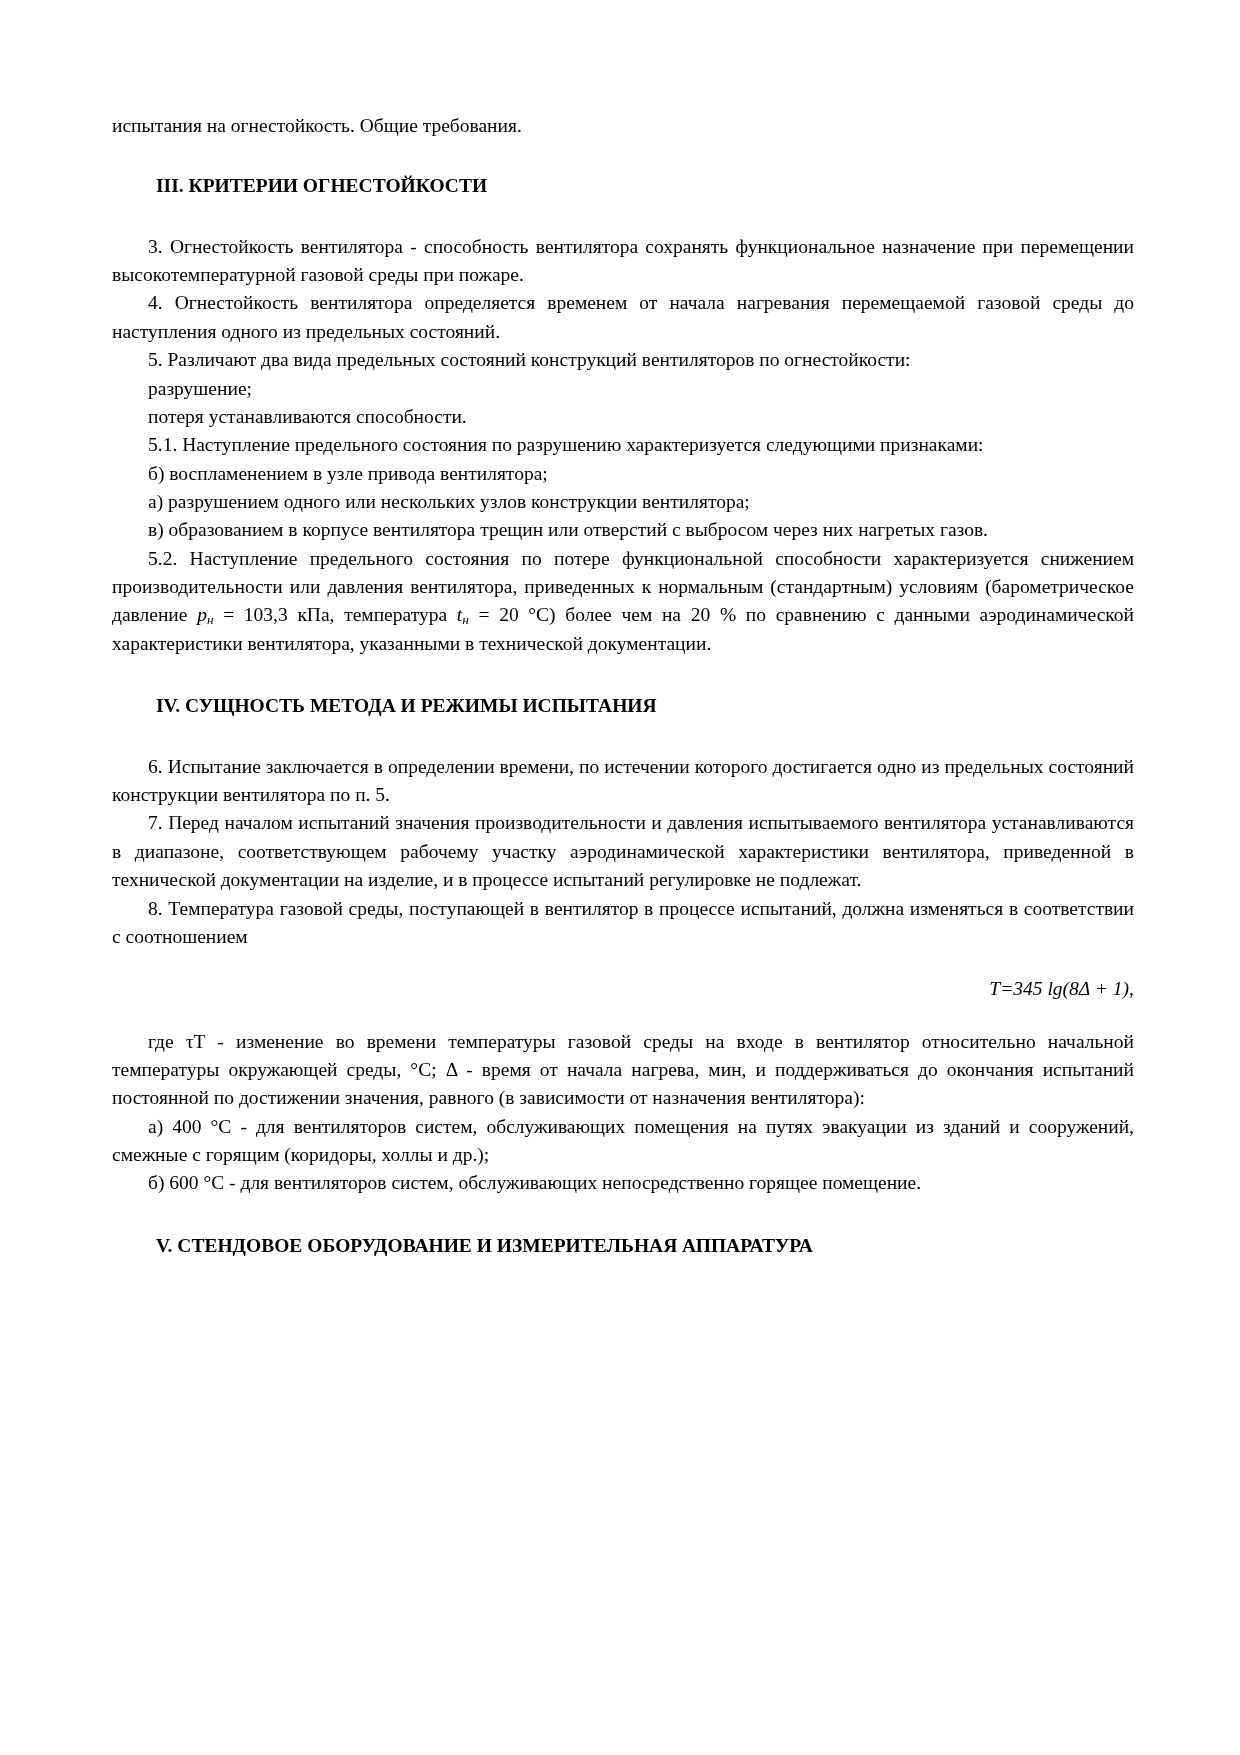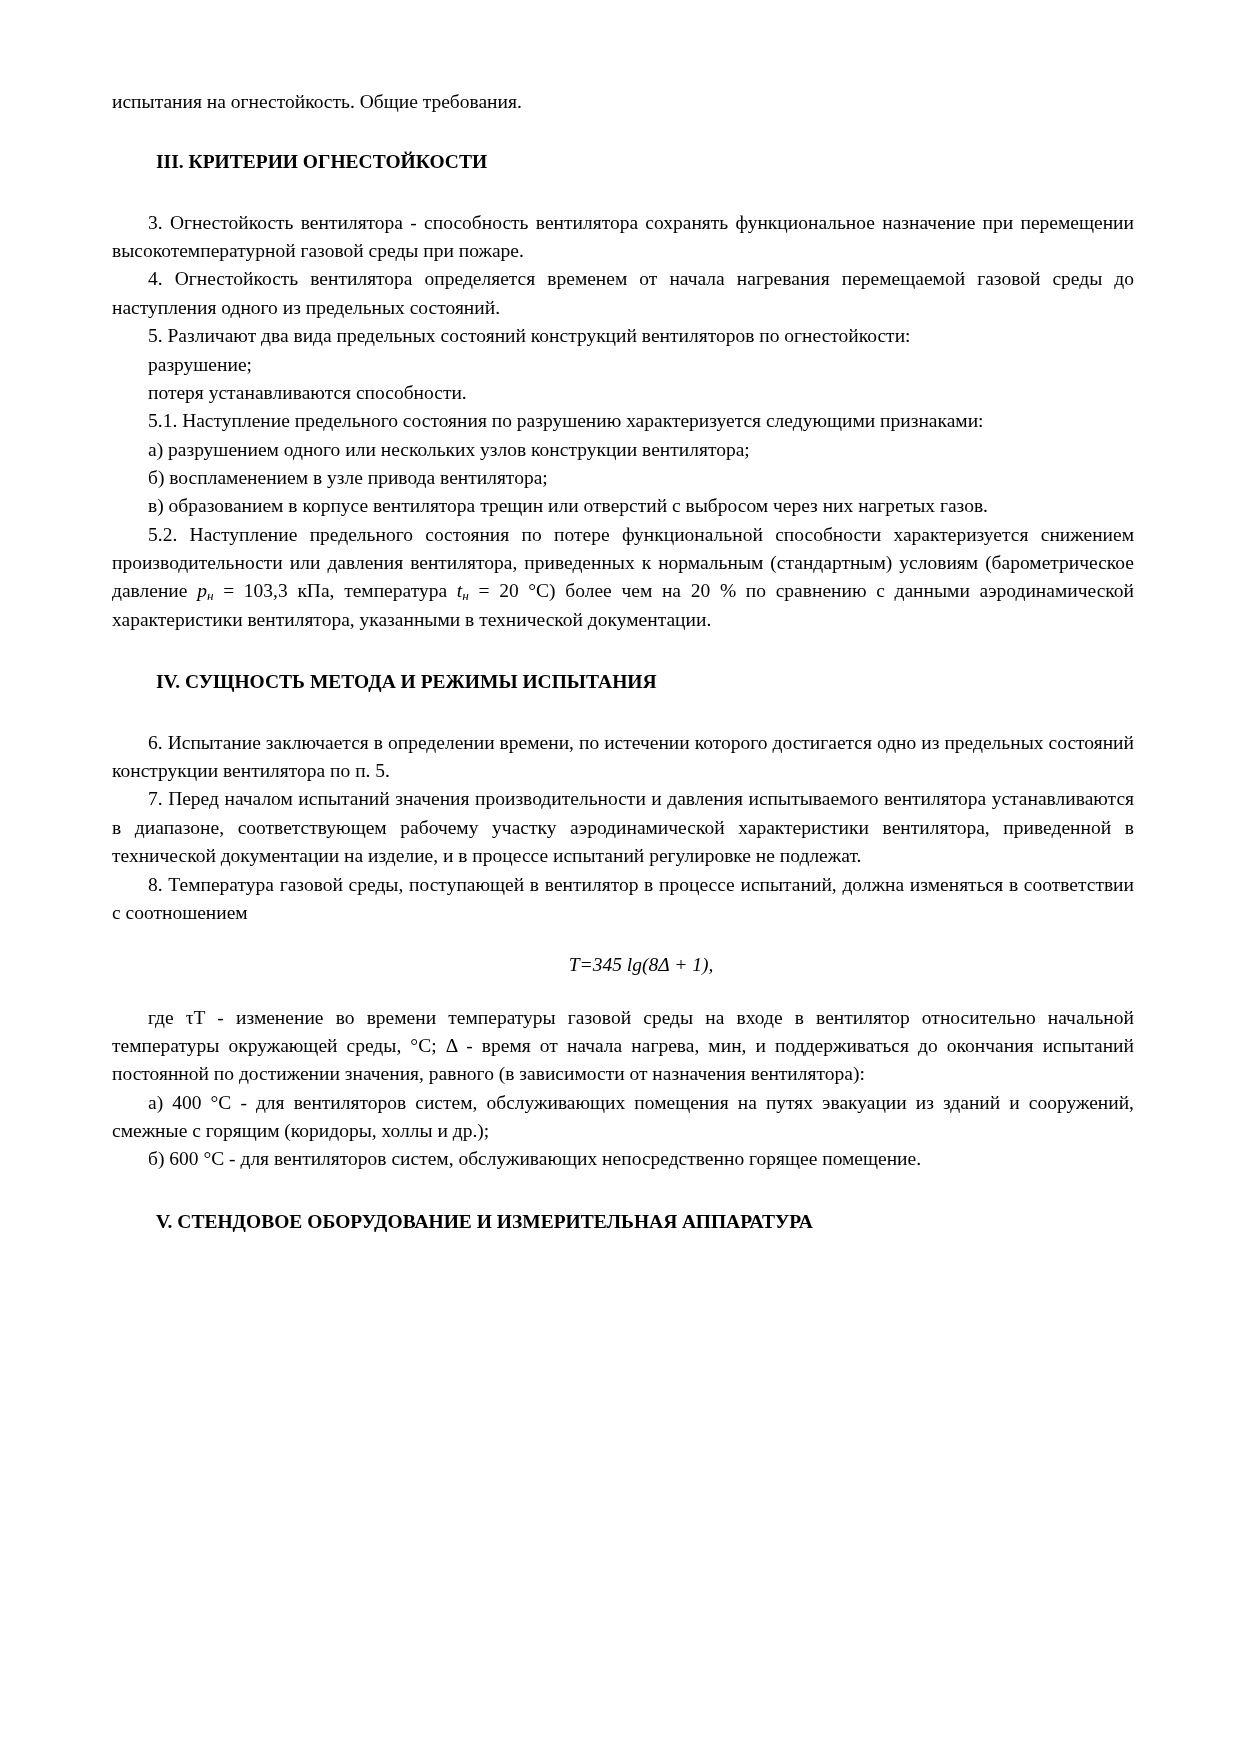--- a/index.html
+++ b/index.html
@@ -10,21 +10,21 @@
   body {
     width: 1240px;
     min-height: 1755px;
     font-family: "Liberation Serif", "DejaVu Serif", serif;
     color: #000000;
   }
   .page {
     width: 1240px;
     min-height: 1755px;
     box-sizing: border-box;
-    padding: 88px 106px 60px 112px;
+    padding: 112px 106px 60px 112px;
     position: relative;
   }
   .doc-body {
     width: 100%;
   }
   p {
     margin: 0;
     font-size: 19.5px;
     line-height: 1.455;
     text-align: justify;
@@ -51,21 +51,21 @@
     text-indent: 36px;
   }
   .gap-lg { height: 26px; }
   .gap-md { height: 24px; }
   .formula {
     margin: 0;
     font-size: 19.5px;
     font-style: italic;
     line-height: 1.455;
     text-indent: 36px;
-    text-align: center;
+    text-align: right;
   }
   .it { font-style: italic; }
   sub {
     font-size: 0.68em;
     vertical-align: -0.25em;
     font-style: italic;
   }
 </style>
 </head>
 <body>
@@ -80,22 +80,22 @@
     <h2 class="section">III. КРИТЕРИИ ОГНЕСТОЙКОСТИ</h2>
 
     <div class="gap-md"></div>
 
     <p class="ind">3. Огнестойкость вентилятора - способность вентилятора сохранять функциональное назначение при перемещении высокотемпературной газовой среды при пожаре.</p>
     <p class="ind">4. Огнестойкость вентилятора определяется временем от начала нагревания перемещаемой газовой среды до наступления одного из предельных состояний.</p>
     <p class="ind">5. Различают два вида предельных состояний конструкций вентиляторов по огнестойкости:</p>
     <p class="sub">разрушение;</p>
     <p class="sub">потеря устанавливаются способности.</p>
     <p class="ind">5.1. Наступление предельного состояния по разрушению характеризуется следующими признаками:</p>
+    <p class="ind">б) воспламенением в узле привода вентилятора;</p>
     <p class="ind">а) разрушением одного или нескольких узлов конструкции вентилятора;</p>
-    <p class="ind">б) воспламенением в узле привода вентилятора;</p>
     <p class="ind">в) образованием в корпусе вентилятора трещин или отверстий с выбросом через них нагретых газов.</p>
 
     <p class="ind"><span>5.2. Наступление предельного состояния по потере функциональной способности характеризуется снижением производительности или давления вентилятора, приведенных к нормальным (стандартным) условиям (барометрическое давление </span><span class="it">p</span><sub>н</sub><span> = 103,3 кПа, температура </span><span class="it">t</span><sub>н</sub><span> = 20 °С) более чем на 20 % по сравнению с данными аэродинамической характеристики вентилятора, указанными в технической документации.</span></p>
 
     <div class="gap-lg"></div>
 
     <h2 class="section">IV. СУЩНОСТЬ МЕТОДА И РЕЖИМЫ ИСПЫТАНИЯ</h2>
 
     <div class="gap-md"></div>
 

